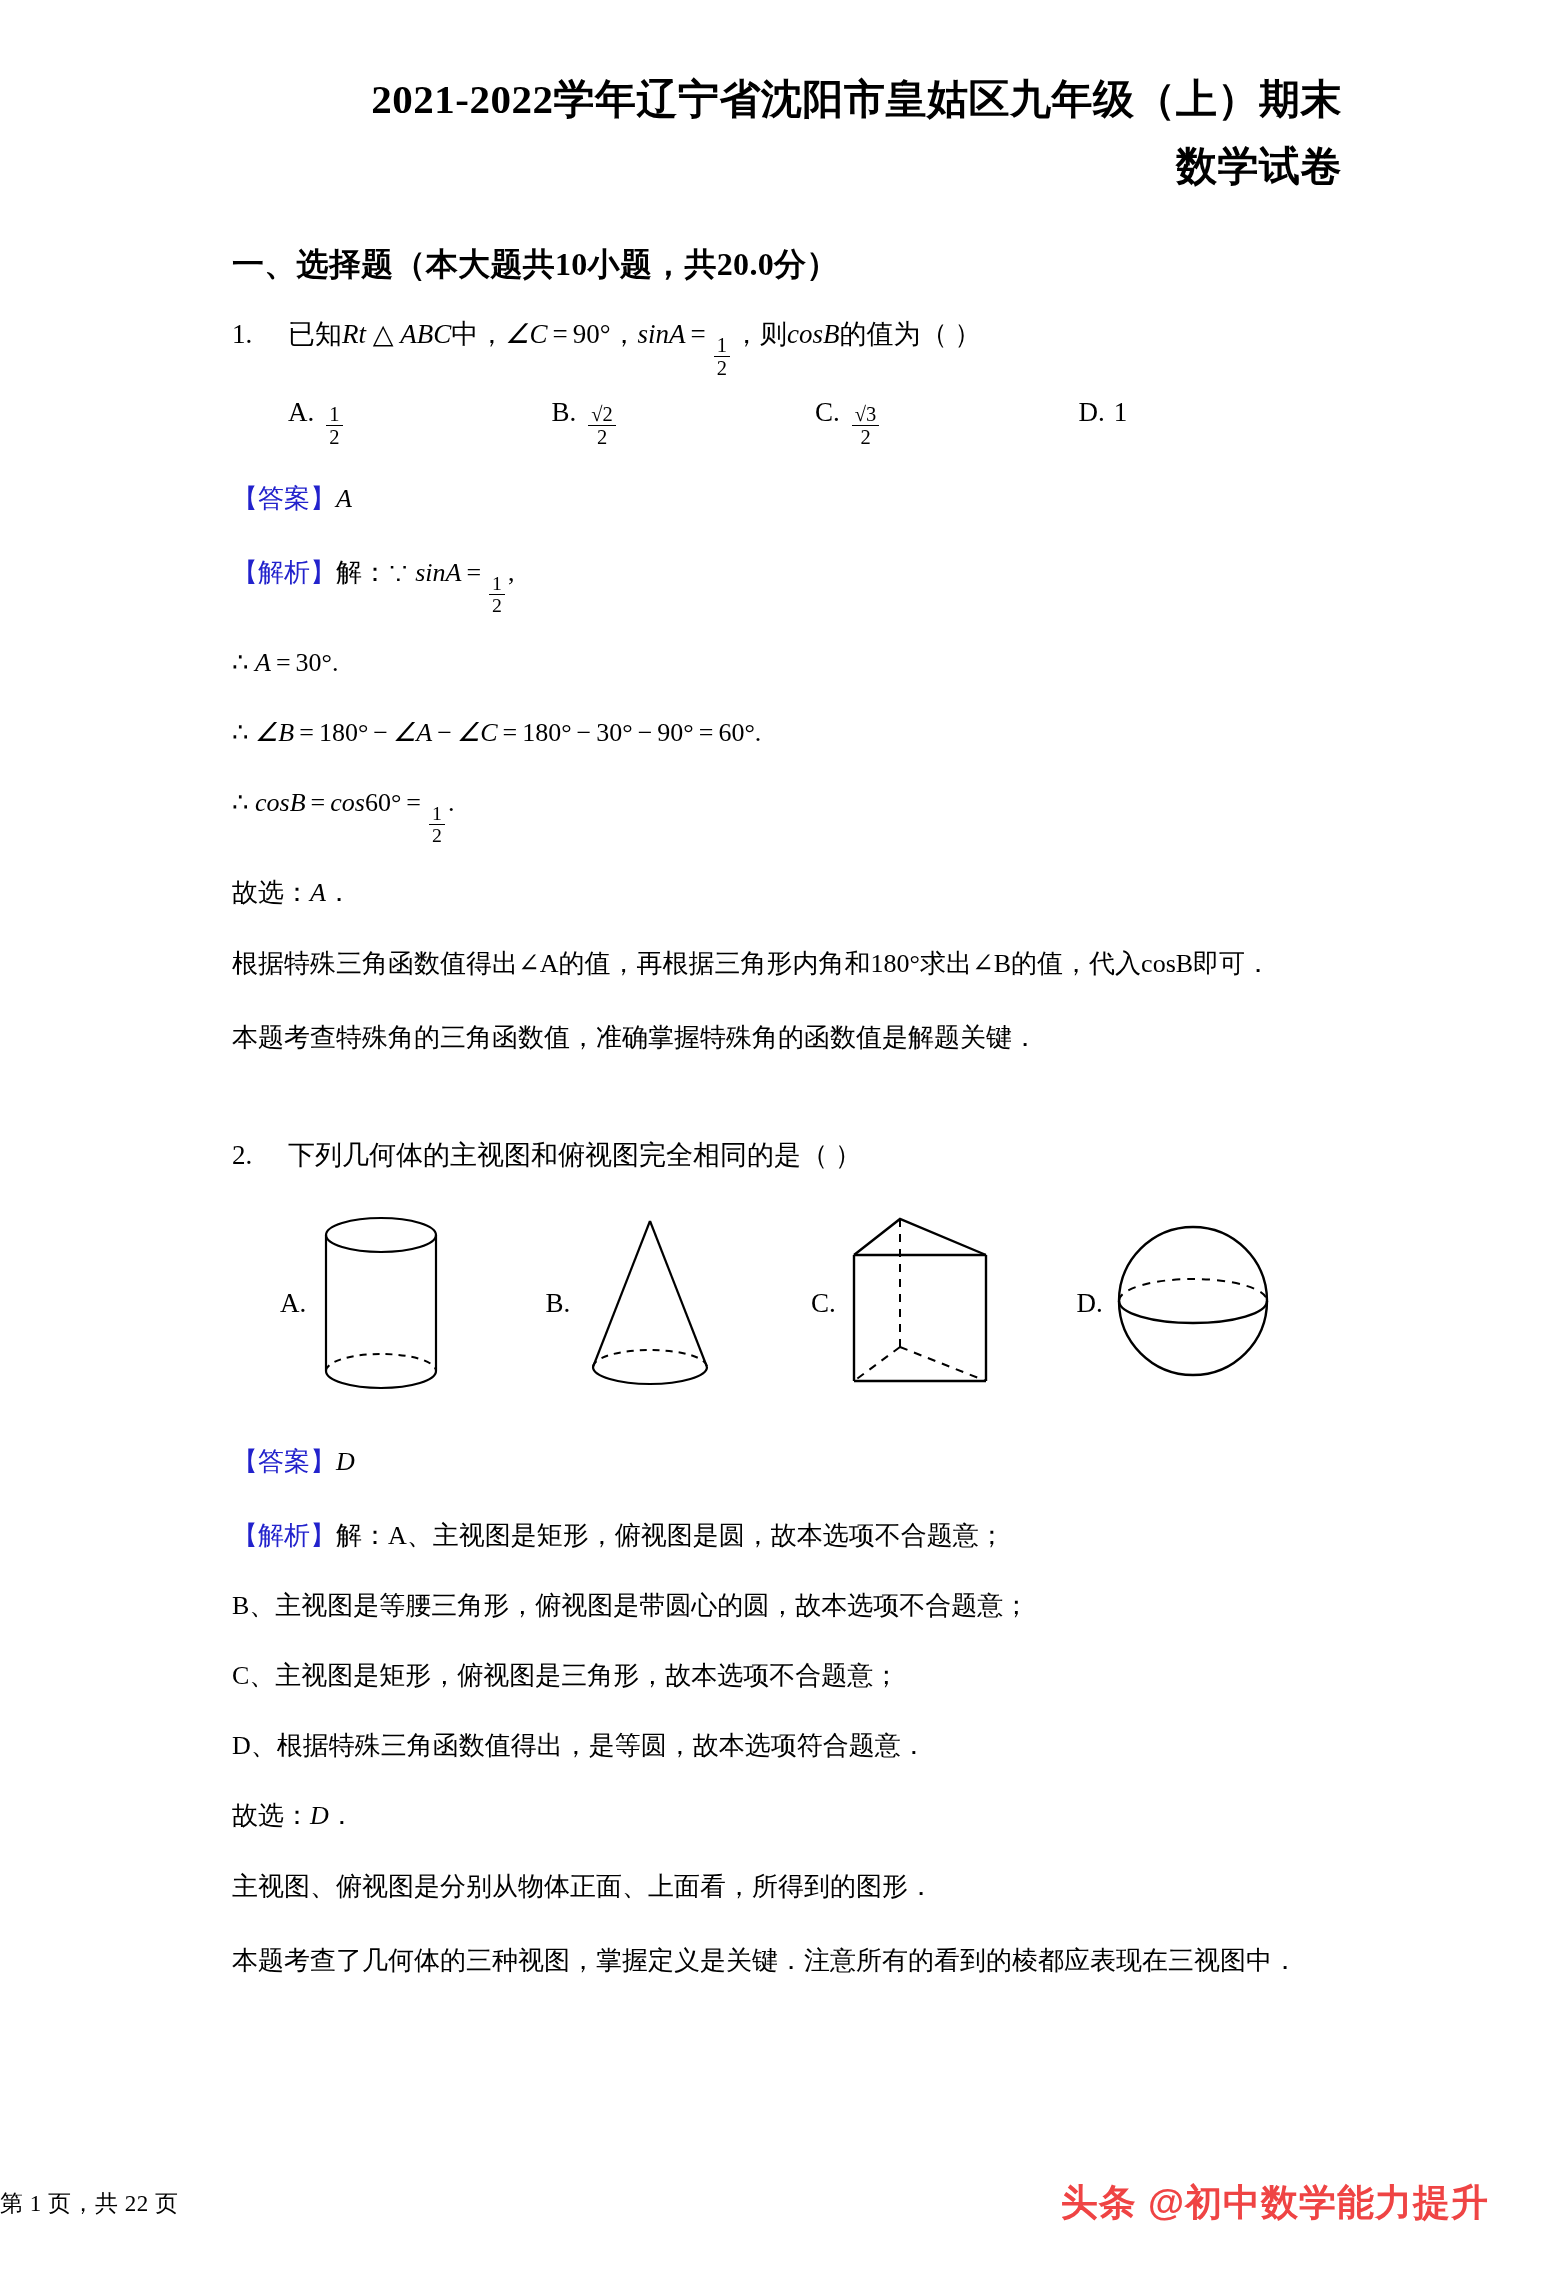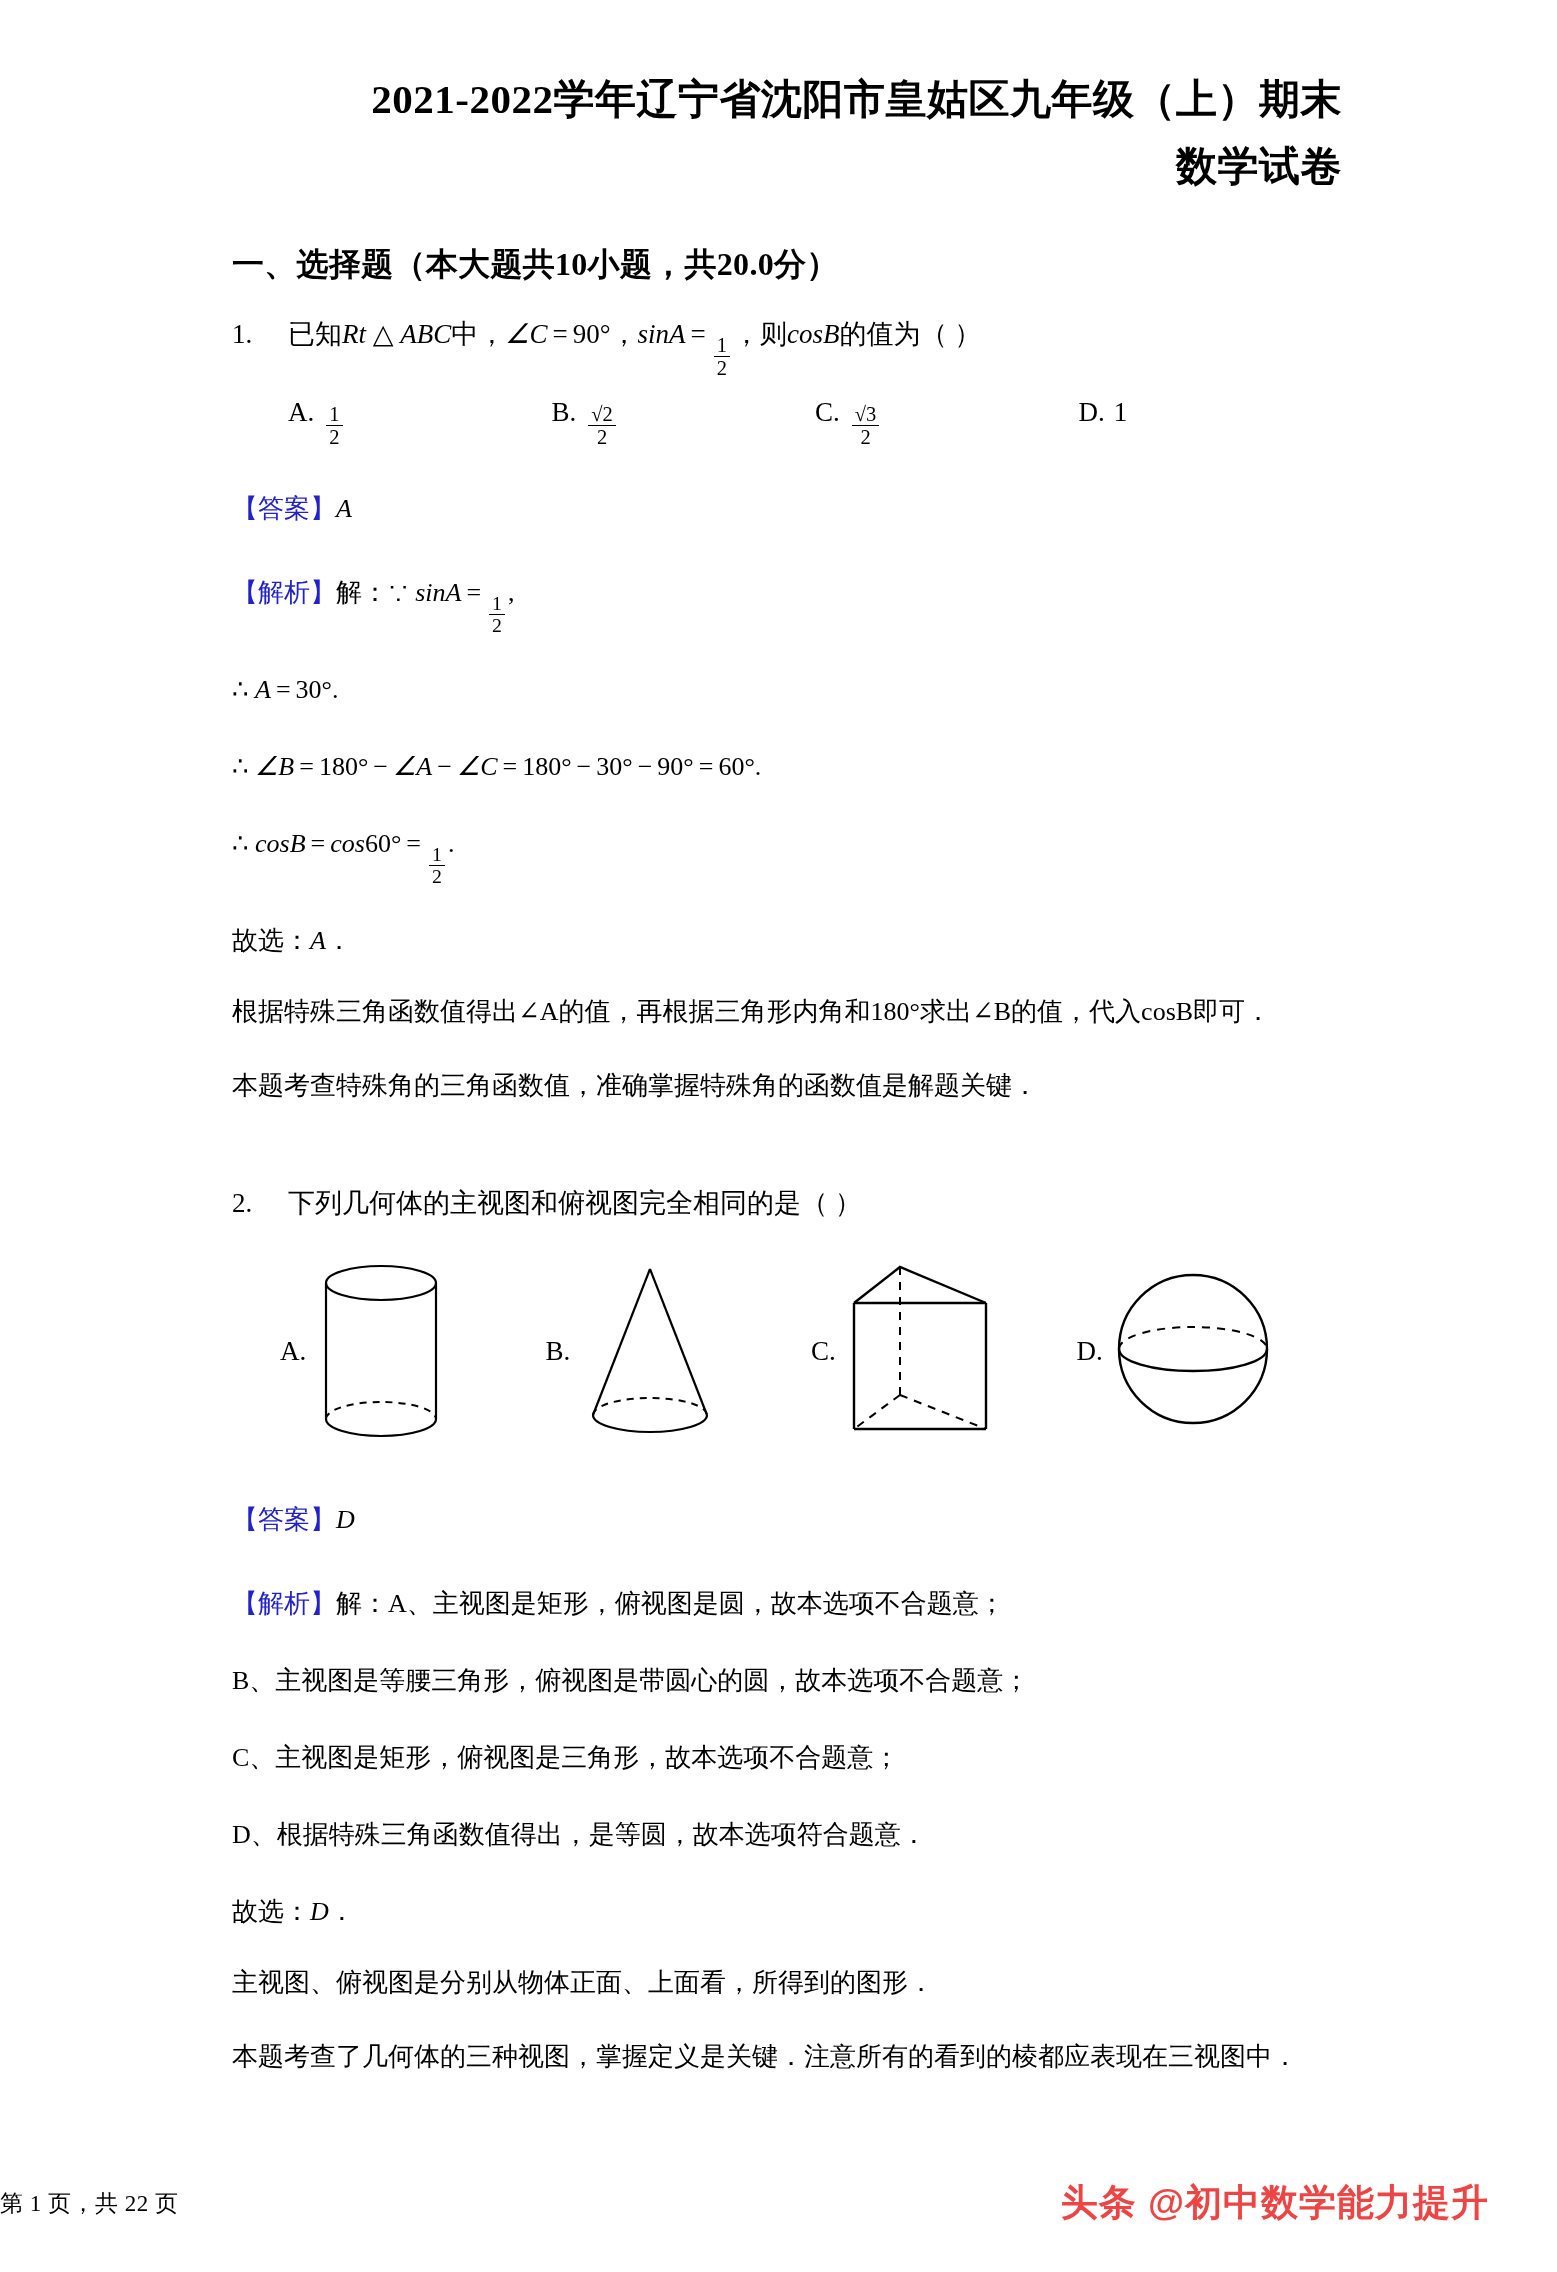--- a/index.html
+++ b/index.html
@@ -88,27 +88,27 @@
     margin-top: 10px;
     padding-left: 56px;
   }
   .opt { width: 25%; display: flex; align-items: baseline; }
   .opt .lab { margin-right: 9px; }
 
   
   .ans-line, .ana-line, .body-line {
     font-size: 26px;
     line-height: 46px;
-    margin-top: 38px;
+    margin-top: 28px;
   }
   .tag {
     color: #2222cc;
     font-weight: normal;
   }
-  .body-line { margin-top: 31px; }
+  .body-line { margin-top: 24px; }
   .body-para {
     font-size: 26px;
     line-height: 52px;
     margin-top: 22px;
     text-align: justify;
   }
 
   
   .figs {
     display: flex;

